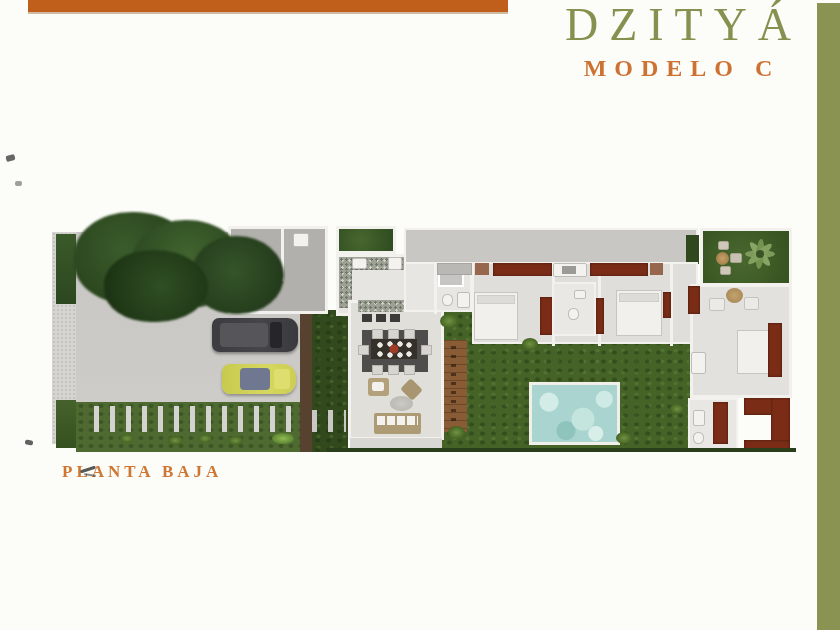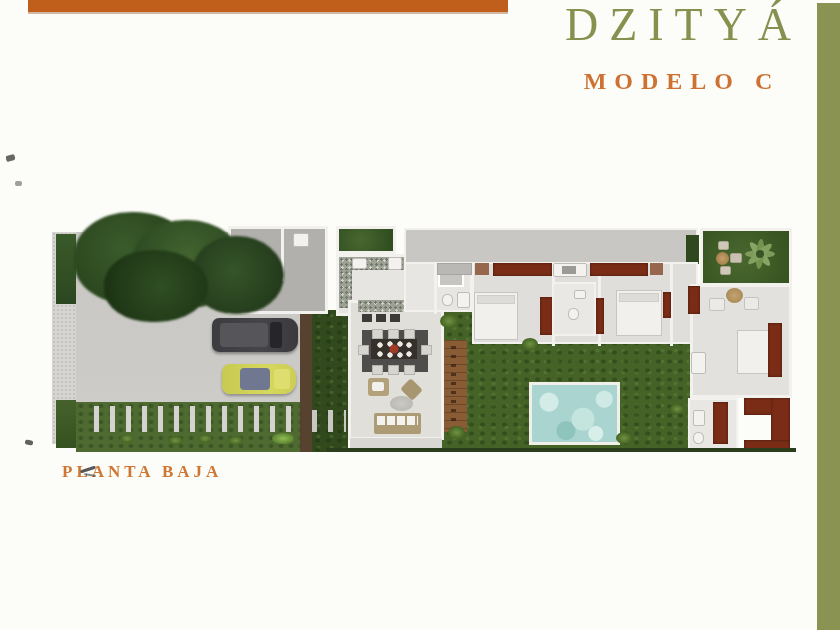--- a/index.html
+++ b/index.html
@@ -10,21 +10,21 @@
   }
   .abs{position:absolute;}
   
   .top-bar{left:28px;top:0;width:480px;height:12px;background:var(--top-bar,#c05e1b);
            box-shadow:0 2px 0 rgba(130,62,12,.35);}
   .side-bar{left:817px;top:3px;width:23px;height:627px;background:var(--side-bar,#8a9352);}
   .title-block{left:538px;top:-2px;width:280px;text-align:center;}
   .title{font-size:46px;line-height:54px;letter-spacing:11px;text-indent:11px;
          color:var(--title,#87914f);font-weight:400;}
   .subtitle{font-size:24px;line-height:26px;letter-spacing:8px;text-indent:8px;
-            font-weight:bold;color:var(--subtitle,#cd7233);margin-top:16px;}
+            font-weight:bold;color:var(--subtitle,#cd7233);margin-top:3px;}
   .caption{left:62px;top:462px;font-size:17px;font-weight:bold;letter-spacing:4px;
            color:var(--caption,#cf7732);}
   
   #plan{left:50px;top:218px;width:746px;height:236px;position:absolute;}
   #plan .abs{position:absolute;}
   .room{position:absolute;border:3px solid var(--wall,#f2f1ee);box-sizing:border-box;}
   .room2{position:absolute;border:2px solid var(--wall,#f2f1ee);box-sizing:border-box;}
   .speck-gray{background-color:#d6d5d1;
     background-image:radial-gradient(#c3c2be 1px,transparent 1.3px);background-size:4px 4px;}
   .granite{background-color:#9da295;

